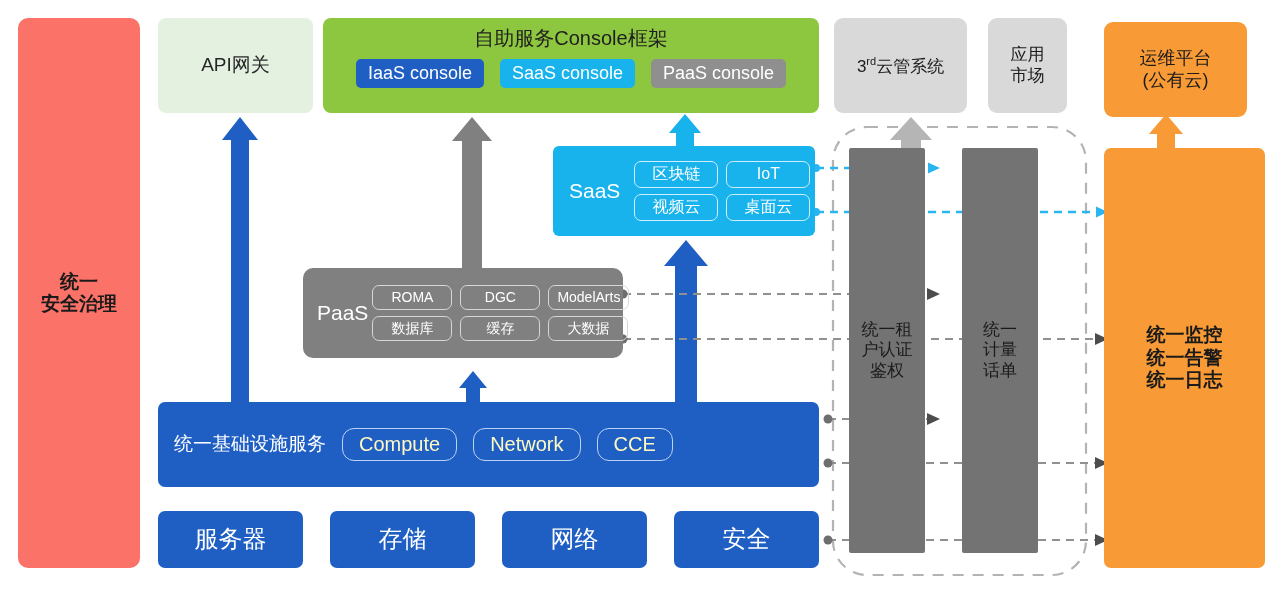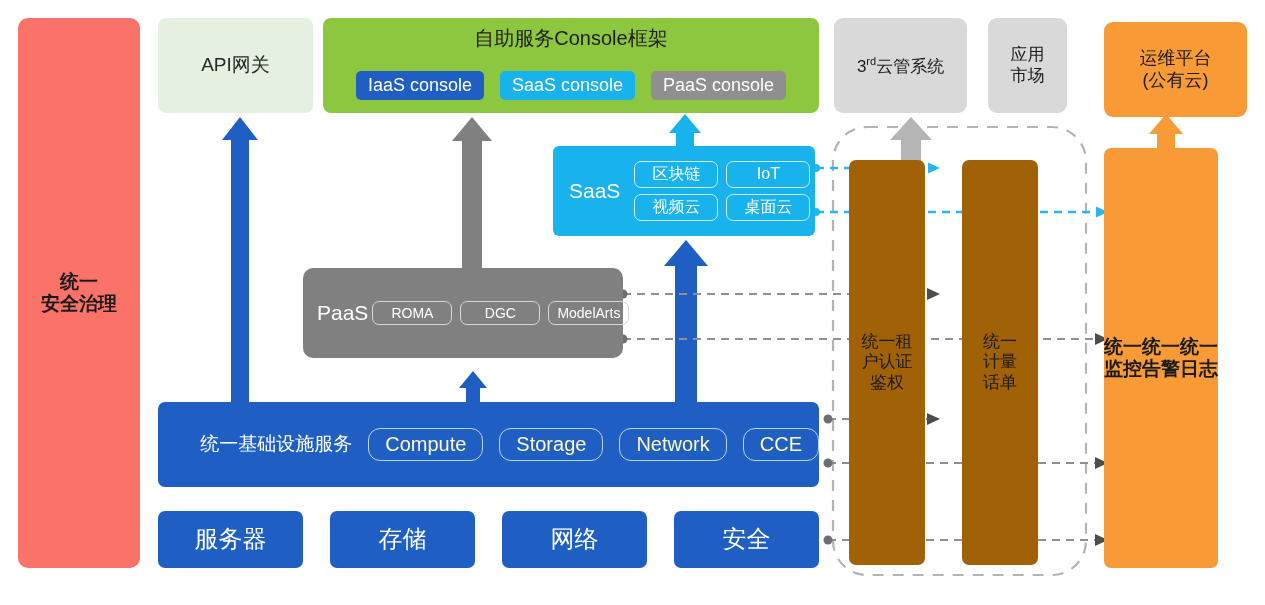--- a/index.html
+++ b/index.html
@@ -14,21 +14,21 @@
   
   .red-panel{background:#fa7268;border-radius:10px;color:#1a1a1a;
              font-size:19px;font-weight:700;}
 
   
   .apigw{background:#e4f1e0;border-radius:8px;color:#262626;font-size:19px;}
 
   
   .console-frame{background:#8cc63f;background:#8dc63f;border-radius:8px;
                  flex-direction:column;justify-content:flex-start;padding-top:9px;}
-  .console-title{color:#1f1f1f;font-size:20px;font-weight:400;margin-bottom:20px;}
+  .console-title{color:#1f1f1f;font-size:20px;font-weight:400;margin-bottom:8px;}
   .console-row{display:flex;gap:16px;align-items:center;justify-content:center;width:100%;}
   .chip{border-radius:5px;padding:4px 12px;color:#fff;font-size:18px;white-space:nowrap;}
   .chip.iaas{background:#1f5fc4;}
   .chip.paas{background:#8f8f8f;}
   .chip.saas{background:#18b3ec;}
 
   
   .grey-box{background:#d9d9d9;border-radius:9px;color:#1a1a1a;font-size:17px;}
   .sup{font-size:11px;vertical-align:super;}
 
@@ -48,32 +48,32 @@
         padding:3px 10px;min-width:62px;text-align:center;white-space:nowrap;}
 
   
   .paas-layer{background:#808080;border-radius:10px;justify-content:flex-start;
               padding-left:14px;gap:4px;}
   .paas-label{color:#fff;font-size:21px;}
   .tile-g{border:1.6px solid #d6d6d6;border-radius:7px;color:#fff;font-size:14px;
           padding:3px 8px;min-width:62px;text-align:center;white-space:nowrap;}
 
   
-  .infra{background:#1f5fc4;border-radius:7px;justify-content:flex-end;
-         gap:16px;}
+  .infra{background:#1f5fc4;border-radius:7px;justify-content:flex-start;
+         padding-left:16px;gap:16px;}
   .infra-label{color:#fff;font-size:19px;white-space:nowrap;}
   .tile-b{border:1.8px solid #bcd4f3;border-radius:12px;color:#fef9c3;font-size:20px;
           padding:4px 16px;white-space:nowrap;}
 
   
   .blue-box{background:#1f5fc4;border-radius:7px;color:#fff;font-size:24px;}
 
   
-  .grey-col{background:#a16207;border-radius:7px;color:#1a1a1a;font-size:17px;
-            align-items:center;margin-top:12px;}
+  .grey-col{background:#737373;border-radius:2px;color:#1a1a1a;font-size:17px;
+            align-items:center;}
 
   svg.overlay{position:absolute;left:0;top:0;width:1265px;height:605px;
               pointer-events:none;}
   .z{z-index:5;}
 </style>
 </head>
 <body>
 
 <div id="stage">
 
@@ -148,21 +148,21 @@
   <div class="box grey-box z" style="left:988px;top:18px;width:79px;height:95px;flex-direction:column;">
     <span>应用</span>
     <span>市场</span>
   </div>
 
   <div class="box orange z" style="left:1104px;top:22px;width:143px;height:95px;flex-direction:column;">
     <span>运维平台</span>
     <span>(公有云)</span>
   </div>
 
-  <div class="box orange-tall z" style="left:1104px;top:148px;width:114px;height:420px;flex-direction:row;">
+  <div class="box orange-tall z" style="left:1104px;top:148px;width:161px;height:420px;flex-direction:column;">
     <span>统一监控</span>
     <span>统一告警</span>
     <span>统一日志</span>
   </div>
 
   <div class="box grey-col z" style="left:849px;top:148px;width:76px;height:405px;flex-direction:column;justify-content:center;">
     <span style="height:150px;"></span>
     <span>统一租</span>
     <span>户认证</span>
     <span>鉴权</span>
@@ -192,27 +192,31 @@
   </div>
 
   <div class="box paas-layer z" style="left:303px;top:268px;width:320px;height:90px;">
     <span class="paas-label">PaaS</span>
     <div class="tiles">
       <div class="tile-row">
         <span class="tile-g">ROMA</span>
         <span class="tile-g">DGC</span>
         <span class="tile-g">ModelArts</span>
       </div>
+      <div class="tile-row">
+        <span class="tile-g">数据库</span>
+        <span class="tile-g">缓存</span>
+        <span class="tile-g">大数据</span>
+      </div>
     </div>
   </div>
 
   <div class="box infra z" style="left:158px;top:402px;width:661px;height:85px;">
     <span class="infra-label">统一基础设施服务</span>
     <span class="tile-b">Compute</span>
-    <span class="tile-b">Storage</span>
     <span class="tile-b">Network</span>
     <span class="tile-b">CCE</span>
   </div>
 
   <div class="box blue-box z" style="left:158px;top:511px;width:145px;height:57px;">
     <span>服务器</span>
   </div>
   <div class="box blue-box z" style="left:330px;top:511px;width:145px;height:57px;">
     <span>存储</span>
   </div>

